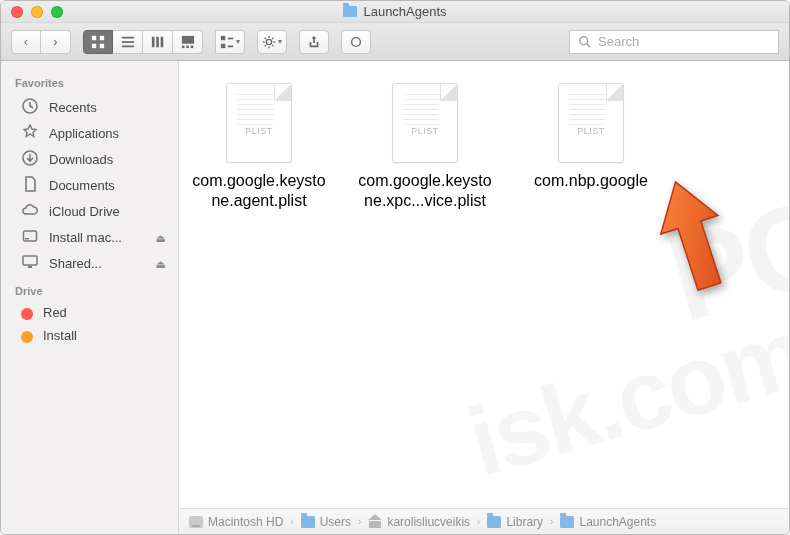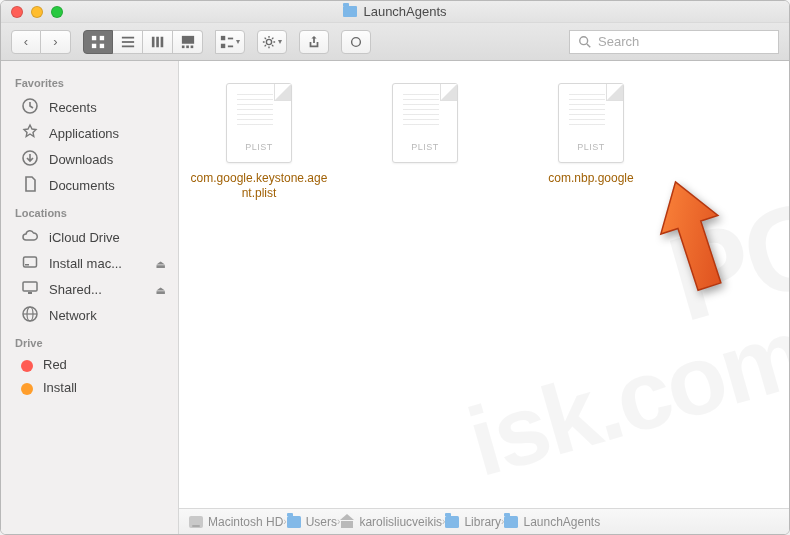--- a/index.html
+++ b/index.html
@@ -38,27 +38,27 @@
   .side-item { display: flex; align-items: flex-end; gap: 10px; padding: 4px 12px 4px 20px; font-size: 13px; color: #444; }
   .side-item .eject { margin-left: auto; color: #888; font-size: 11px; }
   .side-icon { width: 18px; height: 18px; display: flex; align-items: center; justify-content: center; color: #7a7a7a; }
   .tag-dot { width: 12px; height: 12px; border-radius: 50%; }
   
   .content { flex: 1; display: flex; flex-direction: column; min-width: 0; }
   .file-area { flex: 1; padding: 22px 10px; display: flex; align-items: flex-start; gap: 26px; position: relative; }
   .file-item { width: 140px; text-align: center; }
   .file-icon { width: 66px; height: 80px; margin: 0 auto 8px auto; position: relative; background: #fff; border: 1px solid #d8d8d8; border-radius: 3px; box-shadow: 0 1px 2px rgba(0,0,0,0.06); }
   .file-icon::after { content:""; position:absolute; top:0; right:0; width:16px; height:16px; background: linear-gradient(135deg,#fff 48%, #e2e2e2 52%); border-left:1px solid #e0e0e0; border-bottom:1px solid #e0e0e0; }
-  .file-icon .plist-label { position:absolute; bottom:10px; left:0; right:0; text-align:center; font-size:9px; color:#b9b9b9; letter-spacing:0.5px; }
+  .file-icon .plist-label { position:absolute; bottom:26px; left:0; right:0; text-align:center; font-size:9px; color:#b9b9b9; letter-spacing:0.5px; }
   .file-icon .squiggle { position:absolute; top:10px; left:10px; right:18px; height:34px; background: repeating-linear-gradient(#e7e7e7 0 1px, transparent 1px 5px); opacity:0.9; }
-  .file-name { font-size: 12px; color: #a16207; line-height: 1.25; word-break: break-word; }
+  .file-name { font-size: 16px; color: #000000; line-height: 1.25; word-break: break-word; }
   
   .arrow { position: absolute; left: 475px; top: 118px; width: 80px; height: 120px; pointer-events: none; filter: drop-shadow(3px 4px 4px rgba(0,0,0,0.35)); }
   
-  .pathbar { height: 26px; border-top: 1px solid #d9d9d9; background: linear-gradient(#f8f8f8,#efefef); display: flex; align-items: center; padding: 0 10px; font-size: 12px; color: #8e8e8e; overflow: hidden; }
+  .pathbar { height: 26px; border-top: 1px solid #d9d9d9; background: linear-gradient(#f8f8f8,#efefef); display: flex; align-items: center; padding: 0 10px; gap: 7px; font-size: 12px; color: #8e8e8e; overflow: hidden; }
   .pathbar .crumb { display: flex; align-items: center; gap: 5px; white-space: nowrap; }
   .pathbar .sep { color: #b8b8b8; font-size: 10px; }
   .crumb .ci { width: 14px; height: 12px; }
   .hd { width:14px; height:12px; background:#c9c9c9; border-radius:2px; position:relative; }
   .hd::after{content:"";position:absolute;bottom:1px;left:3px;right:3px;height:2px;background:#aaa;border-radius:1px;}
   .fd { width:14px; height:10px; background:#82b9e8; border-radius:1.5px; position:relative; }
   .fd::before{content:"";position:absolute;top:-3px;left:0;width:6px;height:3px;background:#82b9e8;border-radius:1px 1px 0 0;}
   .home-i{width:14px;height:12px;position:relative;}
   .home-i::before{content:"";position:absolute;left:1px;right:1px;bottom:0;height:7px;background:#b9b9b9;}
   .home-i::after{content:"";position:absolute;left:0;right:0;top:-2px;height:0;border-left:7px solid transparent;border-right:7px solid transparent;border-bottom:6px solid #b9b9b9;}
@@ -195,21 +195,20 @@
       </div>
       <div class="side-item">
         <span class="side-icon">
             <svg viewBox="0 0 18 18" width="18" height="18">
               <path d="M5 2h6l3 3v11H5z" fill="none" stroke="#7a7a7a" stroke-width="1.6"></path>
             </svg>
           </span>
         <span>Documents</span>
       </div>
 
-      <div class="side-header">Locations</div>
       <div class="side-item">
         <span class="side-icon">
             <svg viewBox="0 0 18 18" width="18" height="18">
               <path d="M5 13a3 3 0 010-6 4 4 0 017.5-1A3 3 0 0113 13H5z" fill="none" stroke="#7a7a7a" stroke-width="1.5"></path>
             </svg>
           </span>
         <span>iCloud Drive</span>
       </div>
       <div class="side-item">
         <span class="side-icon">
@@ -223,30 +222,20 @@
       </div>
       <div class="side-item">
         <span class="side-icon">
             <svg viewBox="0 0 18 18" width="18" height="18">
               <rect x="2" y="3" width="14" height="9" rx="1" fill="none" stroke="#7a7a7a" stroke-width="1.5"></rect>
               <rect x="7" y="13" width="4" height="2" fill="#7a7a7a"></rect>
             </svg>
           </span>
         <span>Shared...</span>
         <span class="eject">⏏</span>
-      </div>
-      <div class="side-item">
-        <span class="side-icon">
-            <svg viewBox="0 0 18 18" width="18" height="18">
-              <circle cx="9" cy="9" r="7" fill="none" stroke="#7a7a7a" stroke-width="1.5"></circle>
-              <ellipse cx="9" cy="9" rx="3" ry="7" fill="none" stroke="#7a7a7a" stroke-width="1.2"></ellipse>
-              <line x1="2" y1="9" x2="16" y2="9" stroke="#7a7a7a" stroke-width="1.2"></line>
-            </svg>
-          </span>
-        <span>Network</span>
       </div>
 
       <div class="side-header">Drive</div>
       <div class="side-item">
         <span class="tag-dot" style="background:#ff5b52"></span>
         <span>Red</span>
       </div>
       <div class="side-item">
         <span class="tag-dot" style="background:#ff9e2c"></span>
         <span>Install</span>
@@ -264,20 +253,21 @@
             <div class="plist-label">PLIST</div>
           </div>
           <div class="file-name">com.google.keystone.agent.plist</div>
         </div>
 
         <div class="file-item">
           <div class="file-icon">
             <div class="squiggle"></div>
             <div class="plist-label">PLIST</div>
           </div>
+          <div class="file-name">com.google.keystone.xpc...vice.plist</div>
         </div>
 
         <div class="file-item">
           <div class="file-icon">
             <div class="squiggle"></div>
             <div class="plist-label">PLIST</div>
           </div>
           <div class="file-name">com.nbp.google</div>
         </div>
 

